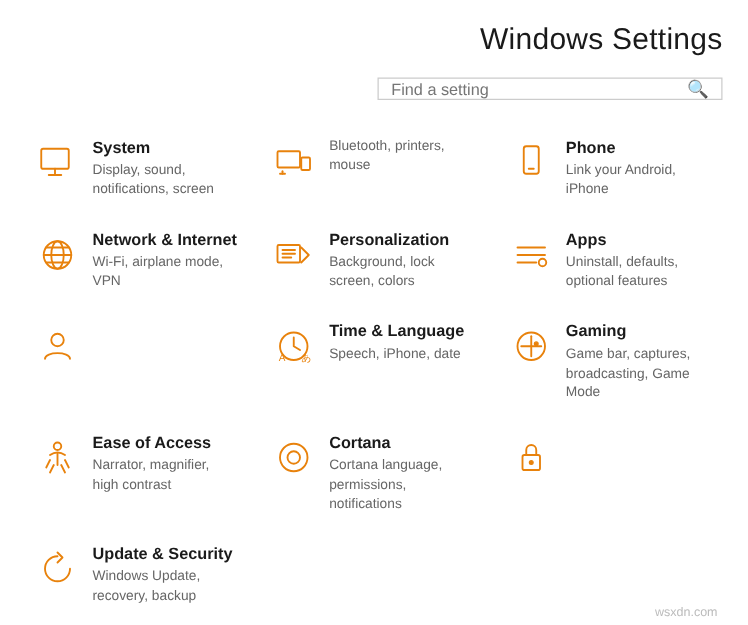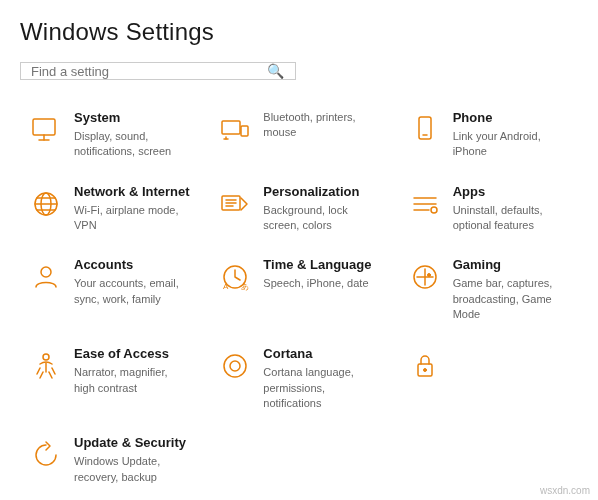--- a/index.html
+++ b/index.html
@@ -8,21 +8,21 @@
       height: 500px;
       background: #fff;
       font-family: 'Segoe UI', Arial, sans-serif;
       overflow: hidden;
     }
     .page {
       width: 598px;
       height: 500px;
       display: flex;
       flex-direction: column;
-      align-items: flex-start;
+      align-items: flex-end;
       padding: 18px 20px 10px;
     }
     .title {
       font-size: 24px;
       font-weight: 300;
       color: #1a1a1a;
       margin-bottom: 16px;
       letter-spacing: 0.2px;
     }
     .search-bar {
@@ -91,21 +91,21 @@
       line-height: 1.3;
     }
     .setting-desc {
       font-size: 11px;
       color: #666;
       line-height: 1.4;
     }
     .watermark {
       position: absolute;
       bottom: 4px;
-      right: 8px;
+      right: 24px;
       font-size: 10px;
       color: #bbb;
       text-align: center;
     }
   </style>
 </head>
 <body>
 
 <div class="page">
   <h1 class="title">Windows Settings</h1>
@@ -196,24 +196,20 @@
       <span class="setting-desc">Uninstall, defaults, optional features</span>
     </div>
   </div>
       <div class="setting-item">
     <div class="icon-wrap">
           <svg width="32" height="32" viewBox="0 0 32 32">
             <circle cx="16" cy="11" r="5" stroke="#e8820c" stroke-width="1.5" fill="none"></circle>
             <path d="M6 26 c0-6 20-6 20 0" stroke="#e8820c" stroke-width="1.5" fill="none"></path>
           </svg>
         </div>
-    <div class="text-wrap">
-      <span class="setting-name">Accounts</span>
-      <span class="setting-desc">Your accounts, email, sync, work, family</span>
-    </div>
   </div>
       <div class="setting-item">
     <div class="icon-wrap">
           <svg width="32" height="32" viewBox="0 0 32 32">
             <circle cx="16" cy="16" r="11" stroke="#e8820c" stroke-width="1.5" fill="none"></circle>
             <polyline points="16,9 16,16 21,19" stroke="#e8820c" stroke-width="1.5" fill="none"></polyline>
             <text x="4" y="28" font-size="8" fill="#e8820c" stroke="none">A</text>
             <text x="22" y="28" font-size="8" fill="#e8820c" stroke="none">あ</text>
           </svg>
         </div>

